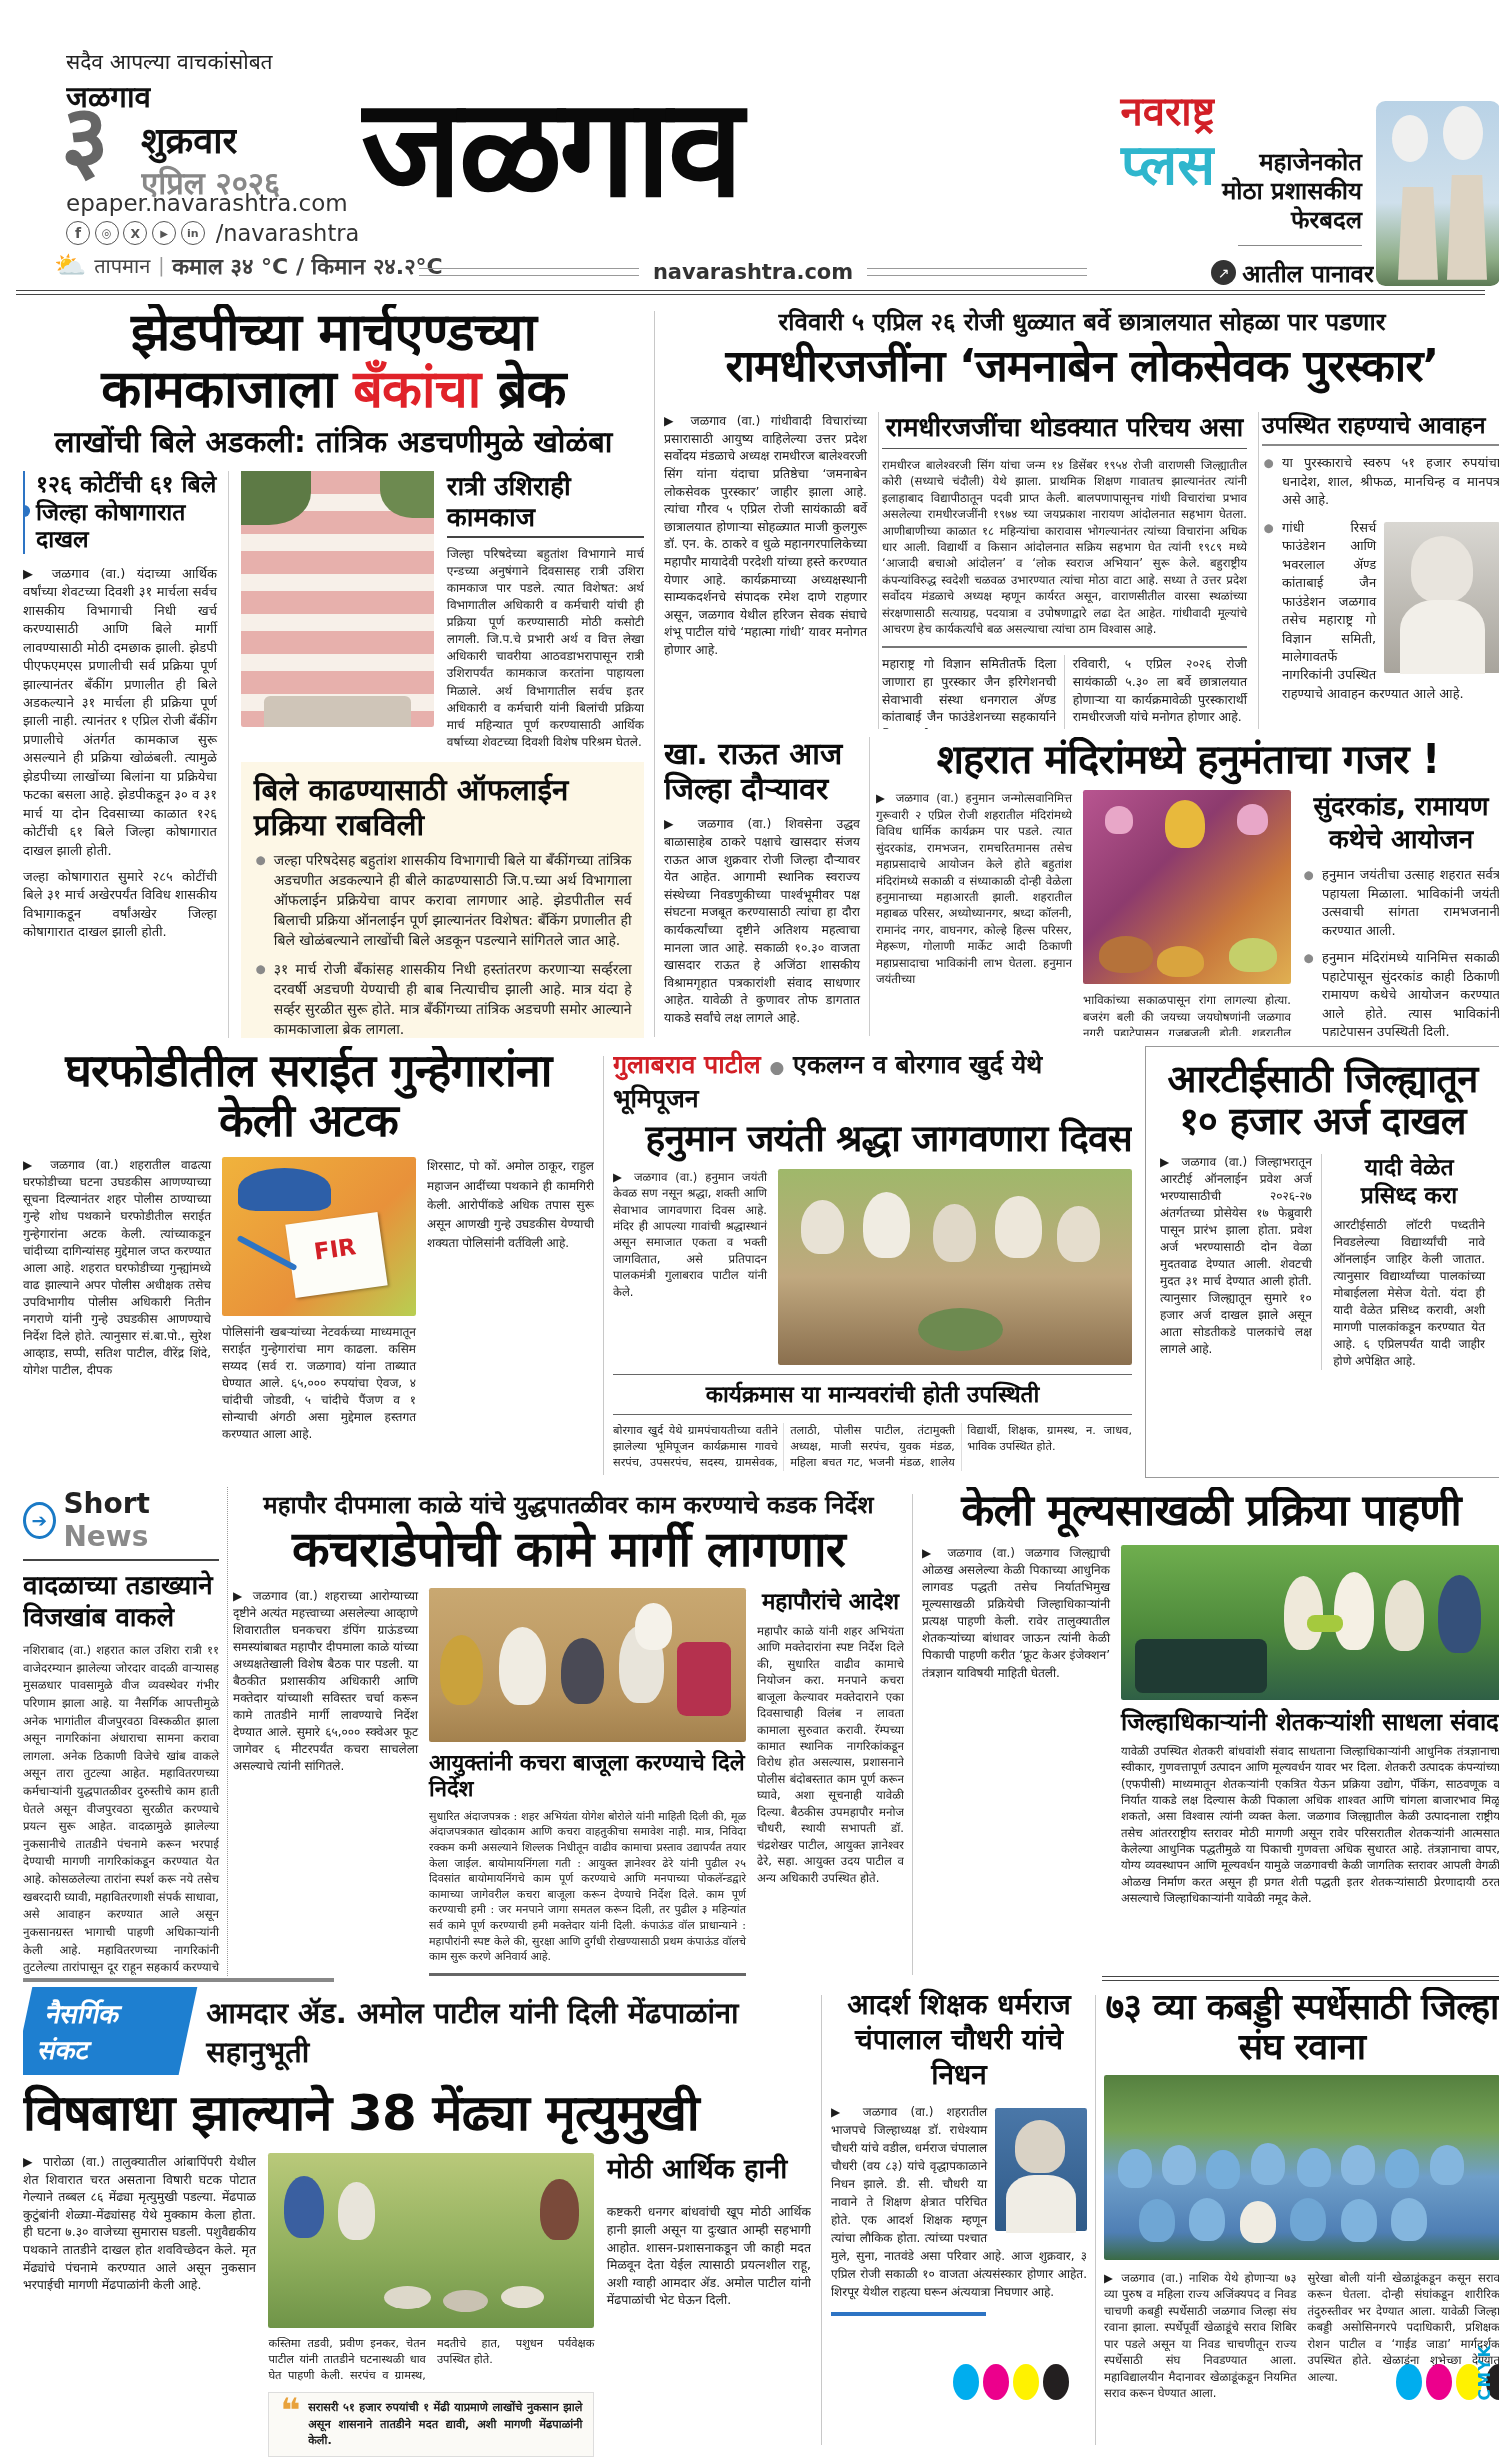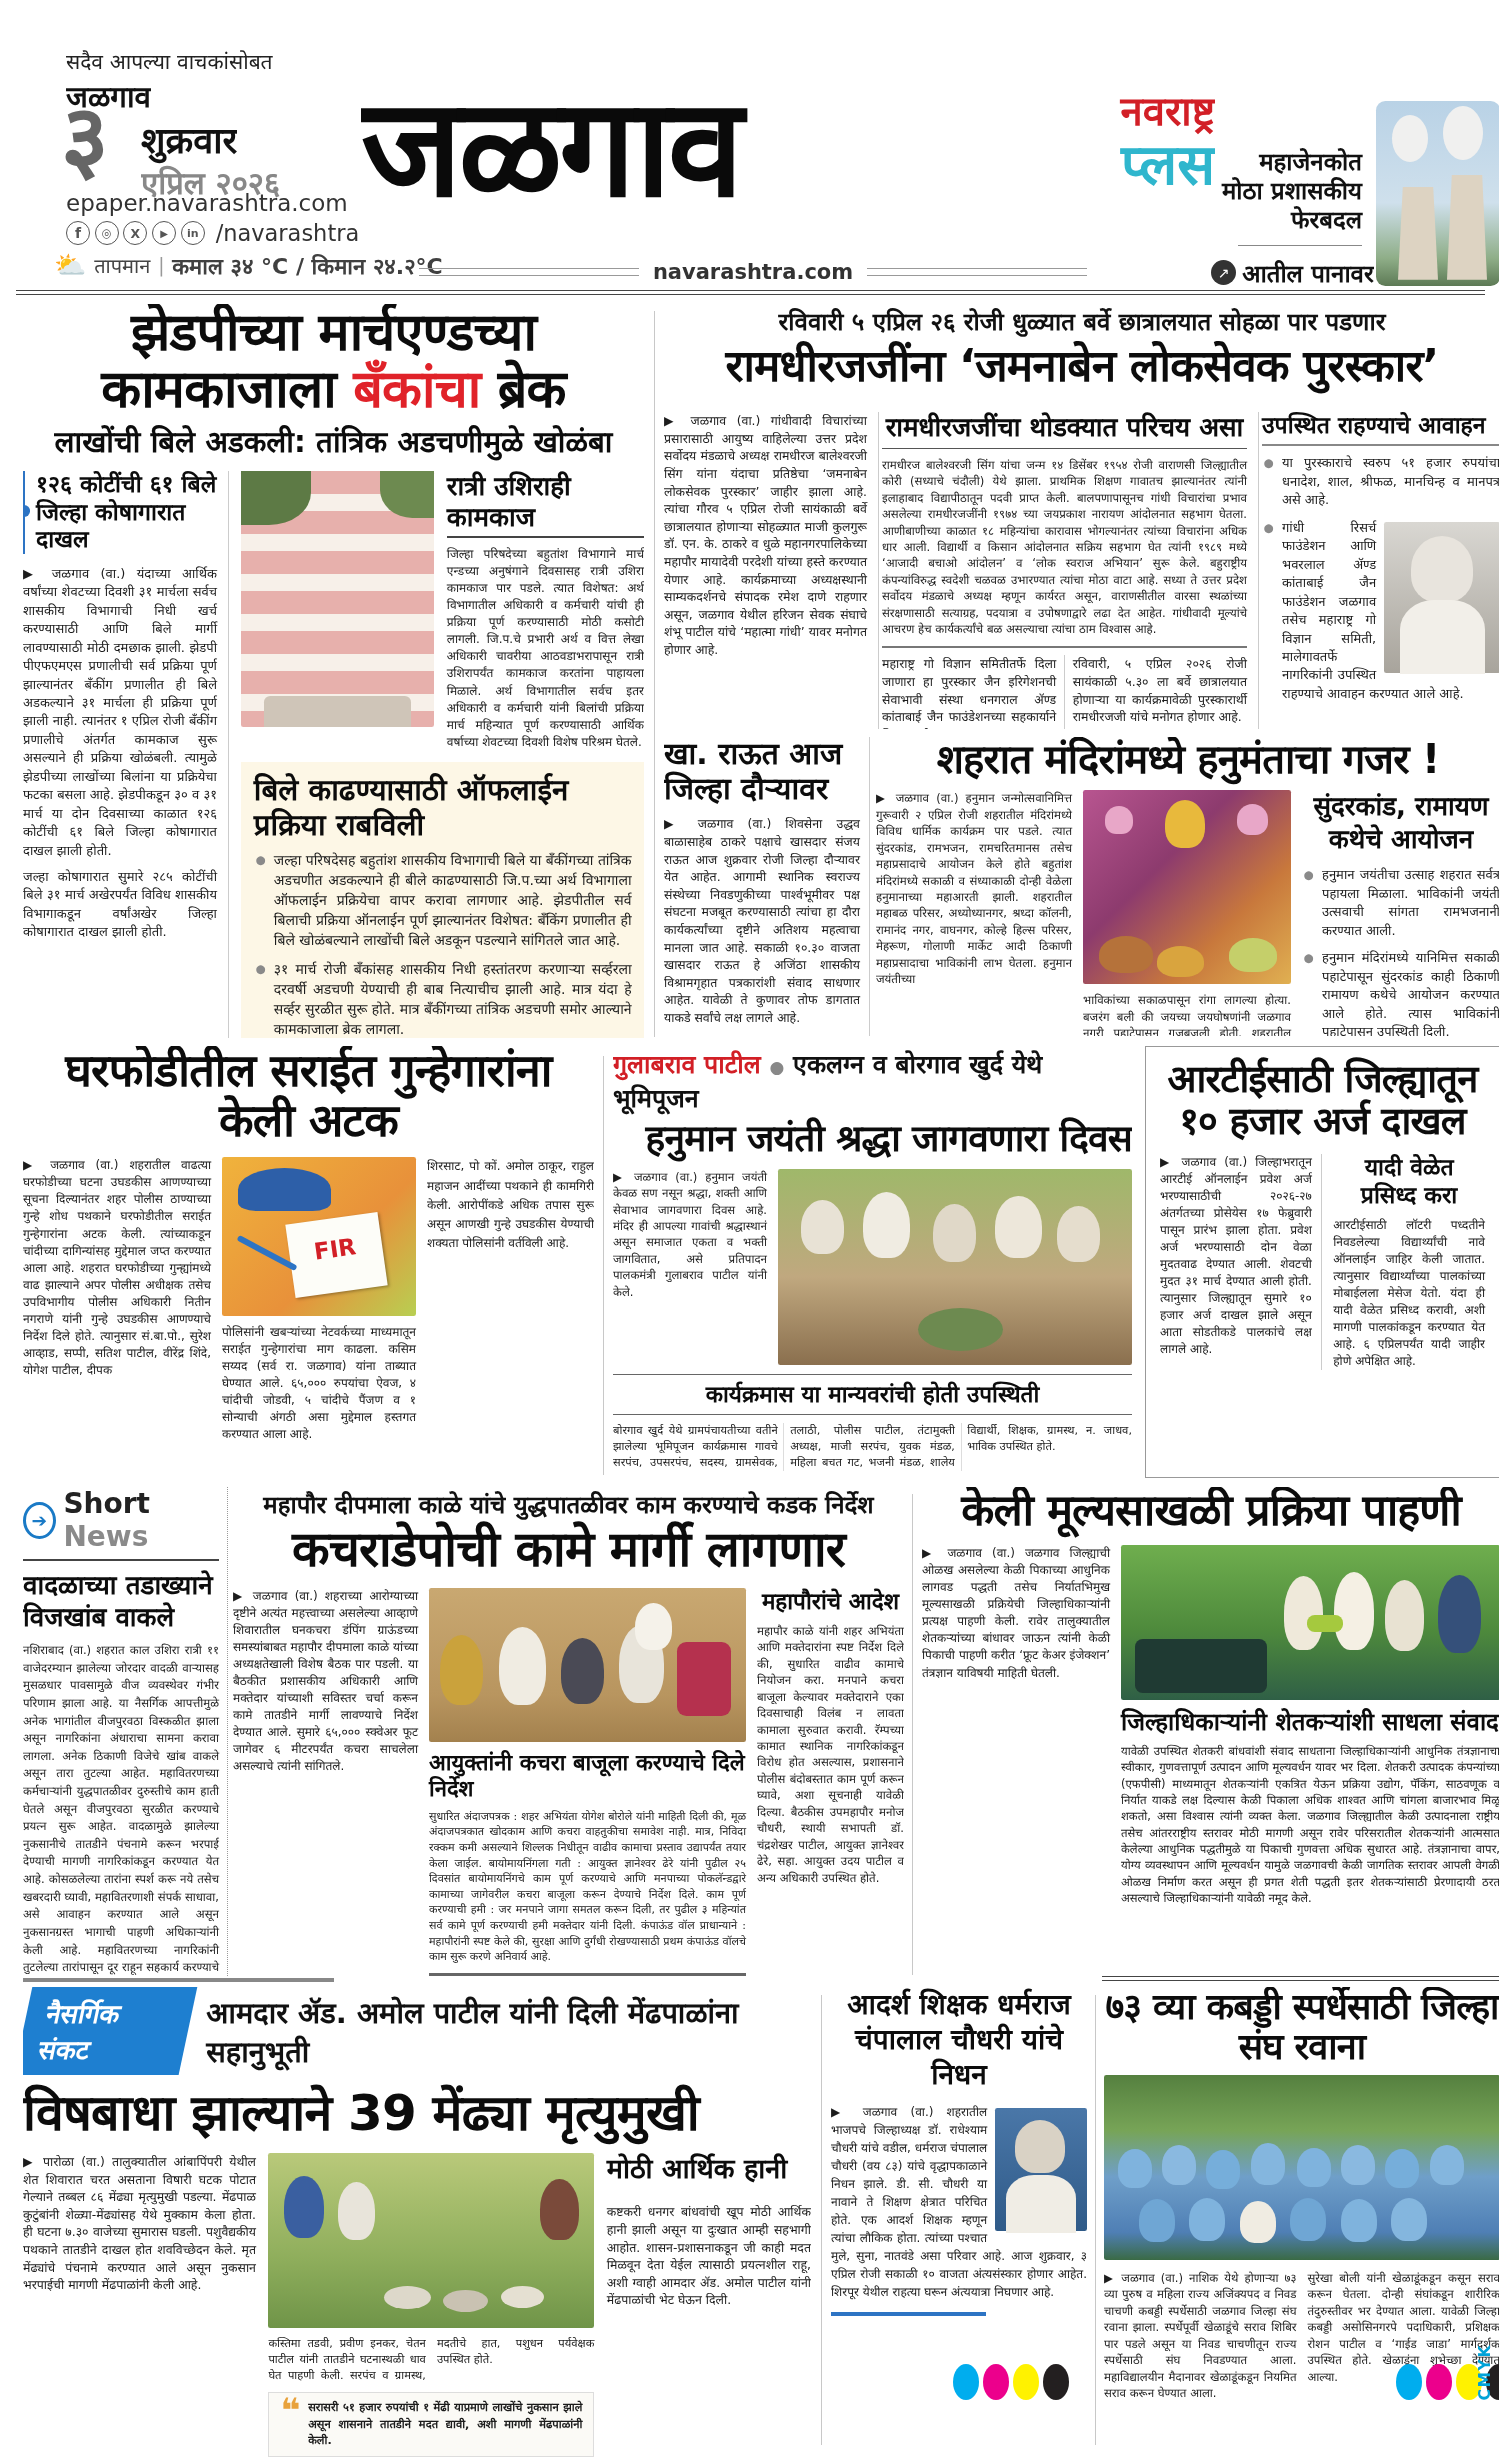--- a/index.html
+++ b/index.html
@@ -282,21 +282,21 @@
   </div>
 
   <div class="hrule" style="left:23px;top:1978px;width:311px;height:3.9px;background:#888"></div>
   <div class="dbl" style="left:1102px;top:1976px;width:397px"></div>
 
   <div class="s" style="left:23px;top:1987px;width:788px;height:470px">
     <div style="display:flex;align-items:center;gap:18.6px">
       <span style="background:#1e7fd0;color:#fff;font-weight:bold;font-size:26px;padding:7.8px 20px;transform:skewX(-12deg);display:inline-block">नैसर्गिक संकट</span>
       <span style="font-size:29px;font-weight:bold">आमदार ॲड. अमोल पाटील यांनी दिली मेंढपाळांना सहानुभूती</span>
     </div>
-    <div class="hl" style="font-size:50px;text-align:left;margin-top:11px">विषबाधा झाल्याने 39 मेंढ्या मृत्युमुखी</div>
+    <div class="hl" style="font-size:50px;text-align:left;margin-top:11px">विषबाधा झाल्याने 38 मेंढ्या मृत्युमुखी</div>
     <div class="cols" style="margin-top:12.4px;gap:12.4px">
       <p class="bd" style="width:233px;flex:none;font-size:12.4px;margin:0">▶ पारोळा (वा.) तालुक्यातील आंबापिंपरी येथील शेत शिवारात चरत असताना विषारी घटक पोटात गेल्याने तब्बल ८६ मेंढ्या मृत्युमुखी पडल्या. मेंढपाळ कुटुंबांनी शेळ्या-मेंढ्यांसह येथे मुक्काम केला होता. ही घटना ७.३० वाजेच्या सुमारास घडली. पशुवैद्यकीय पथकाने तातडीने दाखल होत शवविच्छेदन केले. मृत मेंढ्यांचे पंचनामे करण्यात आले असून नुकसान भरपाईची मागणी मेंढपाळांनी केली आहे.</p>
       <div style="width:326px;flex:none">
         <div class="photo" style="width:326px;height:175px;background:linear-gradient(#b9c97a 0%,#8fae5c 60%,#6f9448 100%)">
           <span class="sil" style="left:15.5px;top:23px;width:40px;height:62px;background:#3a5fa0"></span>
           <span class="sil" style="left:70px;top:29.5px;width:37px;height:58px;background:#e8e4da"></span>
           <span class="sil" style="left:116px;bottom:18.6px;width:47px;height:23px;background:#ddd8ca;border-radius:50%"></span>
           <span class="sil" style="left:175px;bottom:15.5px;width:45px;height:22px;background:#c9c2b2;border-radius:50%"></span>
           <span class="sil" style="left:233px;bottom:20px;width:43px;height:22px;background:#e5e0d2;border-radius:50%"></span>
           <span class="sil" style="right:15.5px;top:26px;width:39px;height:61px;background:#7a4a3a"></span>

